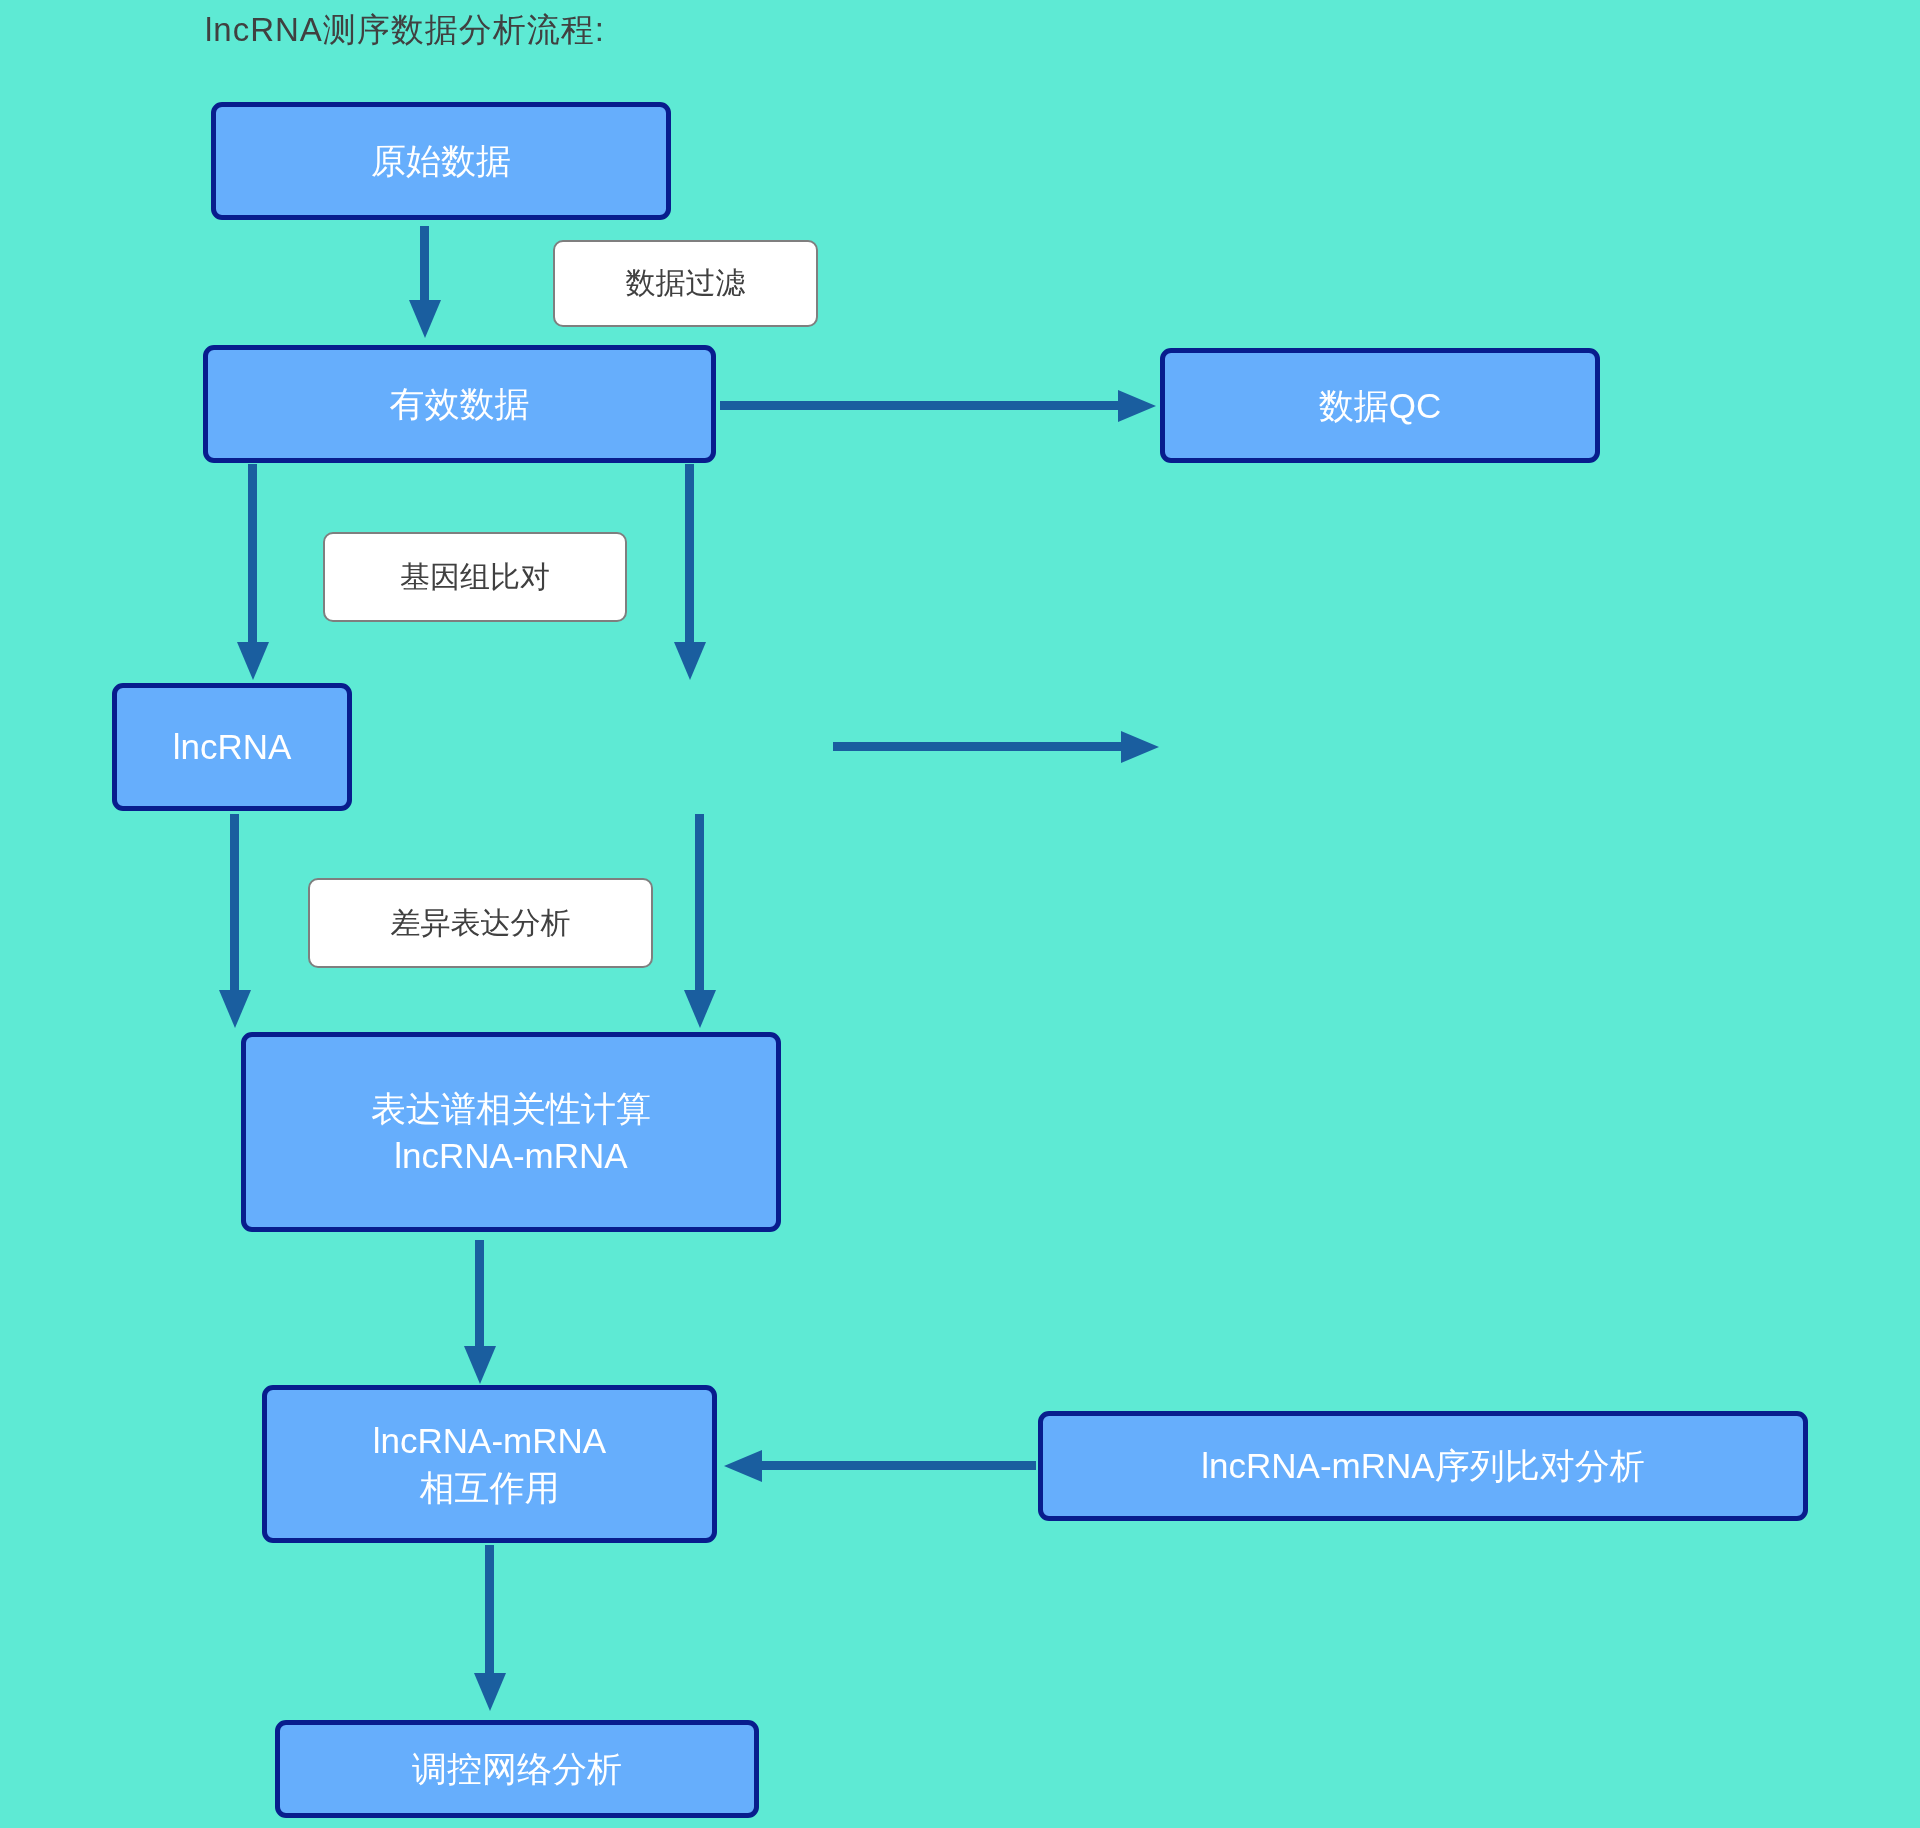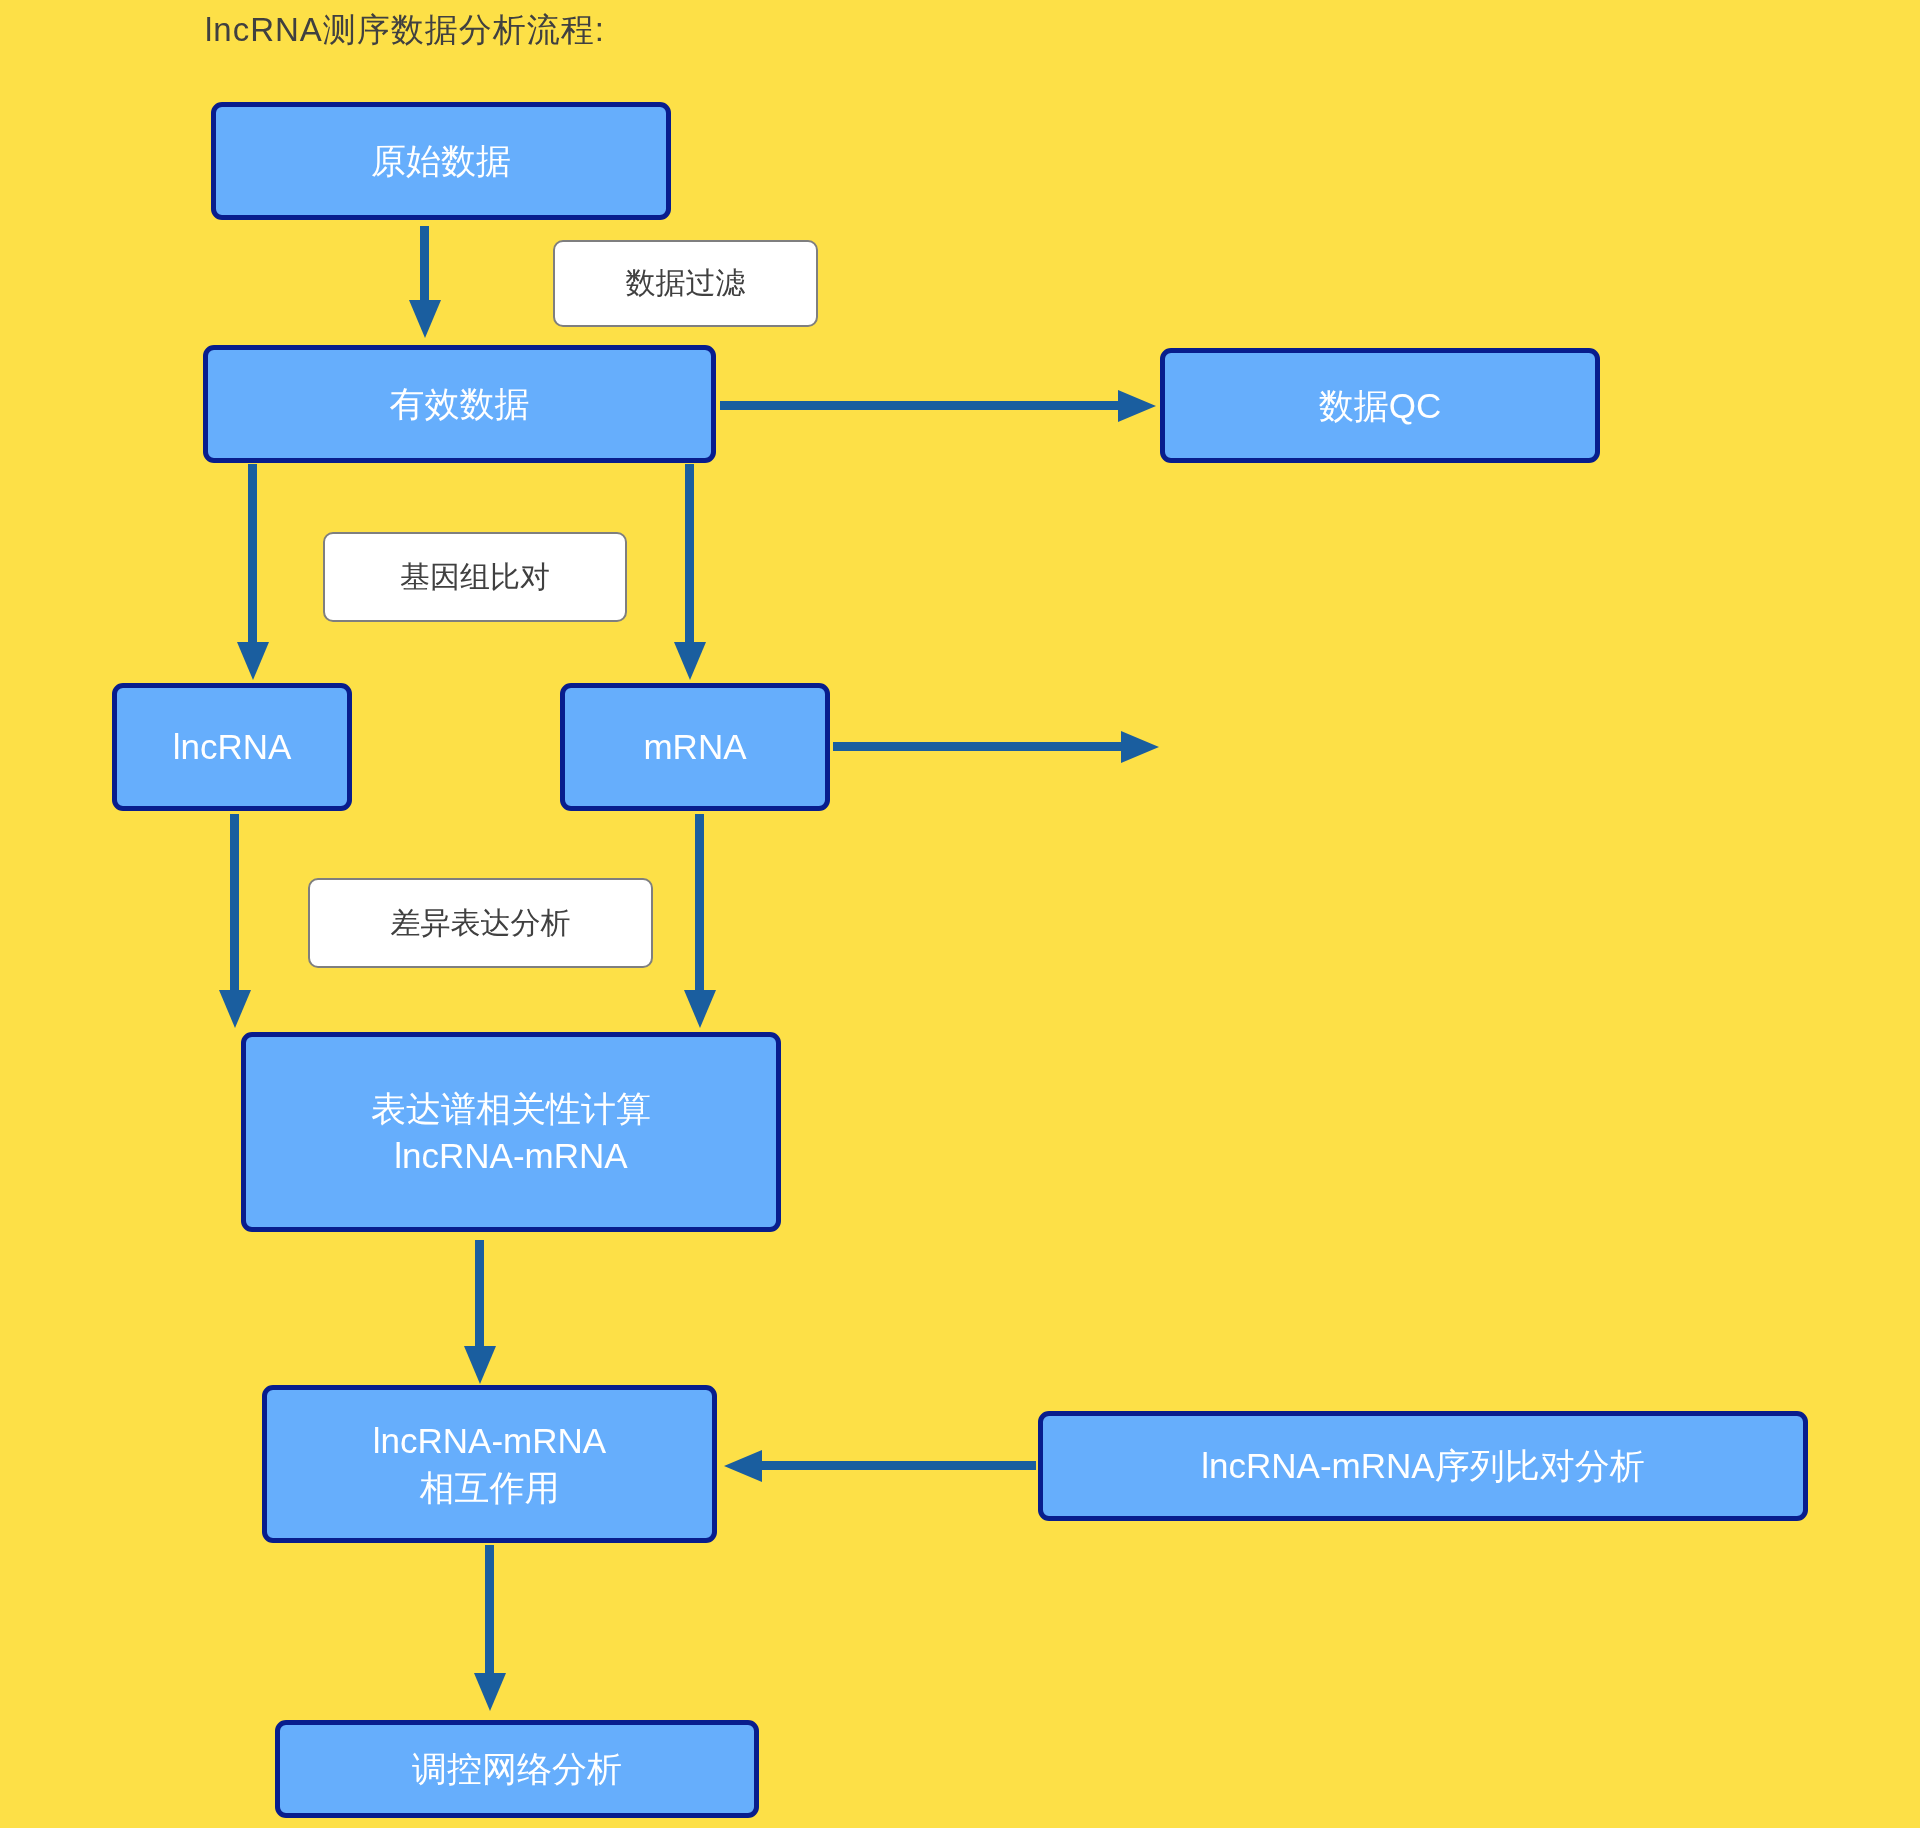--- a/index.html
+++ b/index.html
@@ -10,21 +10,21 @@
     --label_text: #404040;
     --title_text: #404040;
     --box_text: #ffffff;
   }
   * { box-sizing: border-box; }
   html, body { margin: 0; padding: 0; background: #ffffff; }
   .canvas {
     position: relative;
     width: 1920px;
     height: 1828px;
-    background: #fde047;
+    background: #5eead4;
     font-family: "Liberation Sans", "DejaVu Sans", sans-serif;
     overflow: hidden;
   }
   .title {
     position: absolute;
     left: 205px; top: 8px;
     font-size: 33px;
     color: var(--title_text);
     letter-spacing: 1px;
     white-space: nowrap;
@@ -129,23 +129,20 @@
   </div>
   <div class="node" id="box-qc">
     <span>数据QC</span>
   </div>
   <div class="node" id="box-valid">
     <span>有效数据</span>
   </div>
   <div class="node" id="box-lncrna">
     <span>lncRNA</span>
   </div>
-  <div class="node" id="box-mrna">
-    <span>mRNA</span>
-  </div>
   <div class="node" id="box-corr">
     <span>表达谱相关性计算</span>
     <span>lncRNA-mRNA</span>
   </div>
   <div class="node" id="box-inter">
     <span>lncRNA-mRNA</span>
     <span>相互作用</span>
   </div>
   <div class="node" id="box-seqalign">
     <span>lncRNA-mRNA序列比对分析</span>

